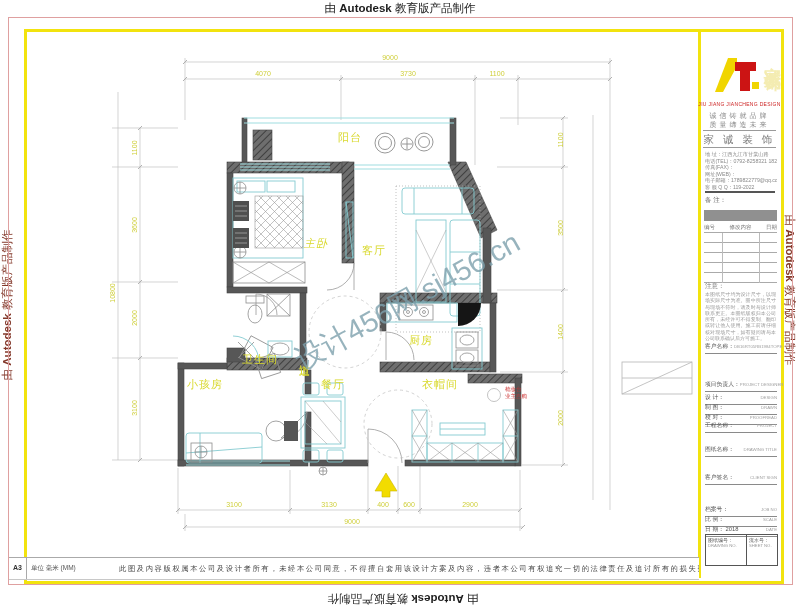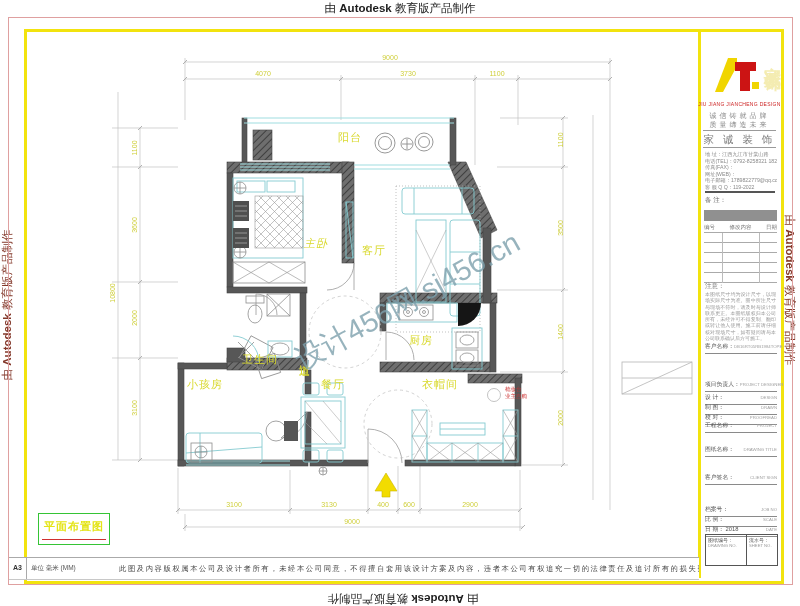--- a/index.html
+++ b/index.html
@@ -322,24 +322,20 @@
       <div class="dim rot" style="left: 134px; top: 318px;">2000</div>
       <div class="dim rot" style="left: 134px; top: 408px;">3100</div>
       <div class="dim rot" style="left: 560px; top: 140px;">1100</div>
       <div class="dim rot" style="left: 560px; top: 228px;">3500</div>
       <div class="dim rot" style="left: 560px; top: 332px;">1400</div>
       <div class="dim rot" style="left: 560px; top: 418px;">2000</div>
     </div>
 
   <div class="watermark-site">设计456网.sj456.cn</div>
 
-  <div class="plan-title-box">
-    <span>平面布置图</span>
-    <div class="red-line"></div>
-  </div>
 
   <div class="tb">
     <svg class="abs" style="left:10px;top:28px" width="52" height="46" viewBox="0 0 52 46">
       <polygon points="4,40 17,6 26,6 26,14 12,40" fill="#f0d500"></polygon>
       <rect x="24" y="10" width="21" height="9" fill="#cc1414"></rect>
       <rect x="29" y="19" width="10" height="20" fill="#cc1414"></rect>
       <rect x="41" y="30" width="7" height="7" fill="#f0d500"></rect>
     </svg>
     <div class="ghost-v">家诚装饰</div>
     <div class="brand-en">JIU JIANG JIANCHENG DESIGN</div>

